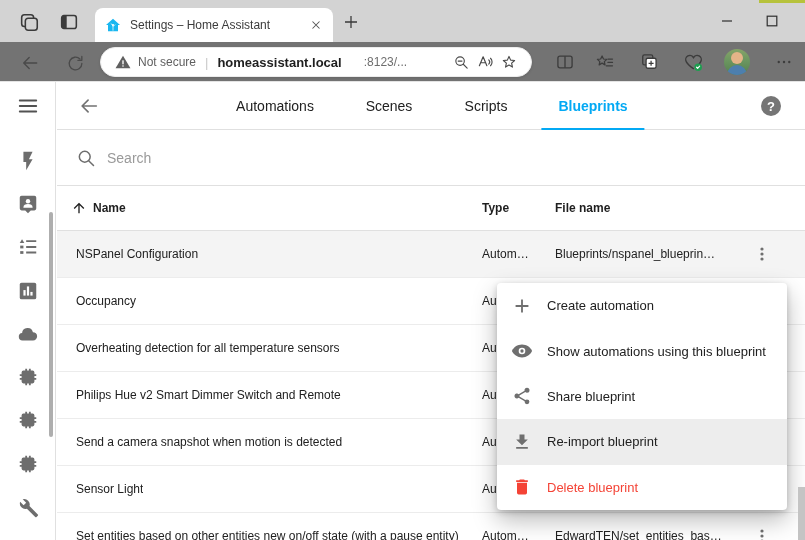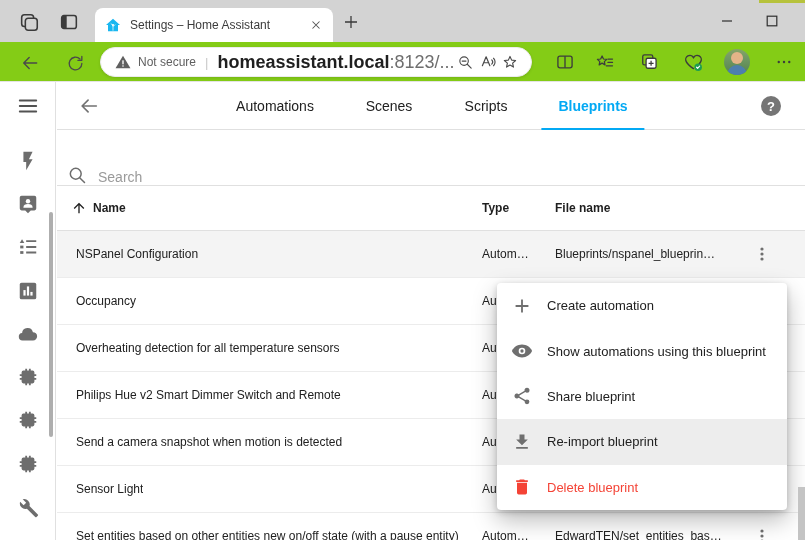--- a/index.html
+++ b/index.html
@@ -13,31 +13,31 @@
             justify-content:center; color:#3a3a3a; border-radius:4px; }
   .desktop-strip { position:absolute; top:0; right:0; width:46px; height:3px; background:#b6c23c; }
   .tab { position:absolute; left:95px; top:8px; width:238px; height:34px; background:#fff;
          border-radius:8px 8px 0 0; display:flex; align-items:center; padding:0 10px; }
   .tab-title { flex:1; font-size:12px; color:#3c3c3c; margin-left:9px; white-space:nowrap;
                overflow:hidden; }
   .win-ctl { position:absolute; top:5px; width:32px; height:32px; display:flex; align-items:center;
              justify-content:center; color:#2f2f2f; }
 
   
-  .toolbar { position:absolute; top:42px; left:0; right:0; height:40px; background:#84cc16;
+  .toolbar { position:absolute; top:42px; left:0; right:0; height:40px; background:#737373;
              border-bottom:1px solid #e4e4e4; }
   .nav-btn { position:absolute; top:8px; width:26px; height:26px; display:flex; align-items:center;
              justify-content:center; color:#4a4a4a; }
   .addr { position:absolute; left:100px; top:5px; width:432px; height:30px; background:#fff;
           border:1px solid #ececec; border-radius:15px; box-shadow:0 1px 3px rgba(0,0,0,.12);
           display:flex; align-items:center; padding:0 10px 0 14px; }
   .addr .sec { font-size:12px; color:#5f5f5f; margin-left:7px; white-space:nowrap; }
   .addr .sep { color:#c9c9c9; margin:0 9px; font-size:13px; }
-  .addr .host { font-size:18px; color:#1f1f1f; font-weight:700; white-space:nowrap; }
-  .addr .path { font-size:18px; color:#6e6e6e; white-space:nowrap; }
+  .addr .host { font-size:13px; color:#1f1f1f; font-weight:700; white-space:nowrap; }
+  .addr .path { font-size:12px; color:#6e6e6e; white-space:nowrap;padding-left:22px; }
   .addr .spacer { flex:1; }
   .addr-ico { width:24px; height:24px; display:flex; align-items:center; justify-content:center;
               color:#4a4a4a; }
   .tool-ico { position:absolute; top:6px; width:28px; height:28px; display:flex; align-items:center;
               justify-content:center; color:#3c3c3c; }
   .avatar { position:absolute; left:724px; top:7px; width:26px; height:26px; border-radius:50%;
             background:linear-gradient(180deg,#86a468 0%,#6b9660 45%,#55814f 100%); overflow:hidden; }
   .avatar::before { content:""; position:absolute; top:3px; left:7px; width:12px; height:12px;
                     border-radius:50%; background:#e4b488; }
   .avatar::after { content:""; position:absolute; bottom:-1px; left:3px; width:20px; height:11px;
@@ -57,21 +57,21 @@
   .ha-back { position:absolute; left:20px; top:12px; width:24px; height:24px; color:#727272;
              display:flex; align-items:center; justify-content:center; }
   .ha-tab { position:absolute; top:0; height:48px; line-height:48px; transform:translateX(-50%);
             font-size:14px; color:#212121; padding:0 17px; white-space:nowrap; }
   .ha-tab.active { color:#03a9f4; font-weight:700; border-bottom:2px solid #03a9f4; }
   .help-btn { position:absolute; right:24px; top:14px; width:20px; height:20px; border-radius:50%;
               background:#757575; color:#fff; font-size:13px; font-weight:700; display:flex;
               align-items:center; justify-content:center; }
 
   .search-row { position:relative; height:56px; border-bottom:1px solid #e0e0e0; display:flex;
-                align-items:flex-end; padding-left:10px; }
+                align-items:center; padding-left:19px; }
   .search-row input { border:0; outline:0; font-size:14px; color:#212121; margin-left:11px;
                       width:300px; font-family:inherit; }
   .search-row input::placeholder { color:#9a9a9a; }
 
   .thead { position:relative; height:45px; border-bottom:1px solid #e0e0e0; font-size:12px;
            font-weight:700; color:#1f1f1f; }
   .thead .cell, .row .cell { position:absolute; top:50%; transform:translateY(-50%);
                              white-space:nowrap; }
   .c-name { left:36px;text-align:right; } .c-type { left:425px; } .c-file { left:498px; }
   .sort-arrow { position:absolute; left:14px; top:50%; transform:translateY(-50%); width:16px;

